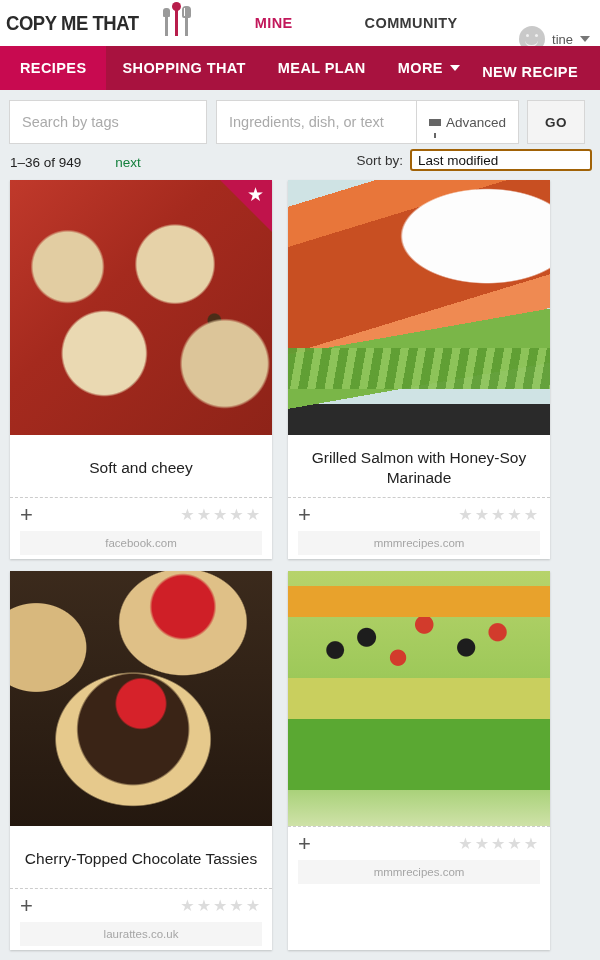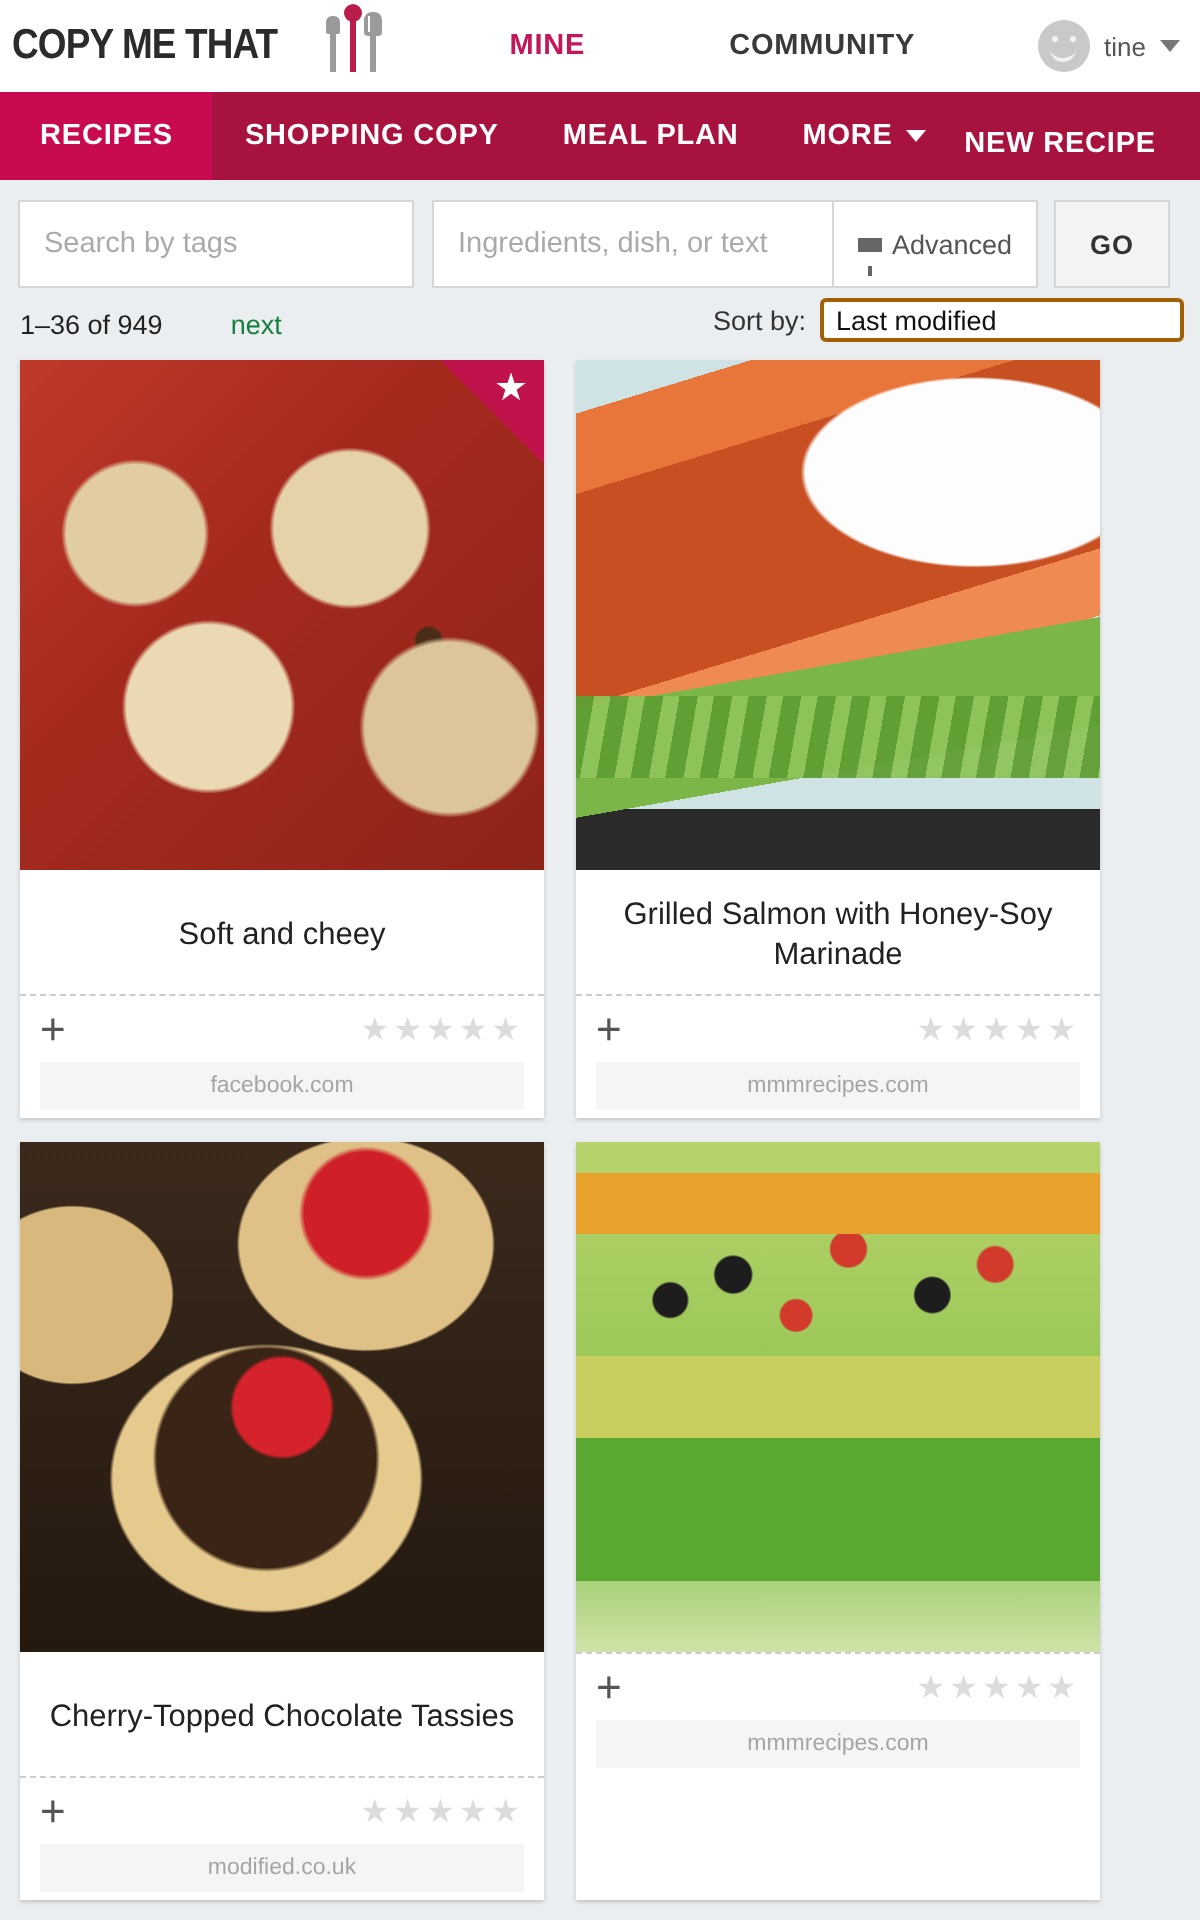--- a/index.html
+++ b/index.html
@@ -38,21 +38,21 @@
      background:#ffffff; }
 
   .topnav { display: flex; align-items: center; margin-left: 26px; gap: 40px; }
   .topnav a {
     font-size: 14.5px; font-weight: bold; letter-spacing: 0.4px;
     text-decoration: none; color: #3a3a3a; margin-left: 32px;
   }
   .topnav a.active { color: #c2185b; }
 
   .useracct {
-    position: absolute; right: 10px; top: 0; height: 46px;
+    position: absolute; right: 10px; top: 16px; height: 46px;
     display: flex; align-items: center; gap: 7px;
   }
   .avatar {
     width: 26px; height: 26px; border-radius: 50%; background: #c9c9c9;
     position: relative;
   }
   .avatar::before {
     content: ""; position: absolute; left: 7px; top: 8px;
     width: 3px; height: 3px; border-radius: 50%; background: #f1f1f1;
     box-shadow: 9px 0 0 #f1f1f1;
@@ -238,21 +238,21 @@
   </div>
   <div class="useracct">
     <span class="avatar"></span>
     <span class="uname">tine</span>
     <span class="caret-dark"></span>
   </div>
 </div>
 
 <div class="mainnav">
   <a href="#" class="item active">RECIPES</a>
-  <a href="#" class="item">SHOPPING COPY</a>
+  <a href="#" class="item">SHOPPING THAT</a>
   <a href="#" class="item">MEAL PLAN</a>
   <a href="#" class="item">
     <span>MORE</span>
     <span class="caret-white"></span>
   </a>
   <a href="#" class="item newrecipe">NEW RECIPE</a>
 </div>
 
 <div class="searchwrap">
   <div class="tagbox">Search by tags</div>
@@ -300,21 +300,21 @@
     <div class="card-src">mmmrecipes.com</div>
   </div>
 
   <div class="card">
     <div class="card-img img-tassies"></div>
     <div class="card-title">Cherry-Topped Chocolate Tassies</div>
     <div class="card-actions">
       <span class="plus">+</span>
       <span class="stars">★★★★★</span>
     </div>
-    <div class="card-src">modified.co.uk</div>
+    <div class="card-src">laurattes.co.uk</div>
   </div>
 
   <div class="card">
     <div class="card-img img-salad"></div>
     <div class="card-actions">
       <span class="plus">+</span>
       <span class="stars">★★★★★</span>
     </div>
     <div class="card-src">mmmrecipes.com</div>
   </div>

